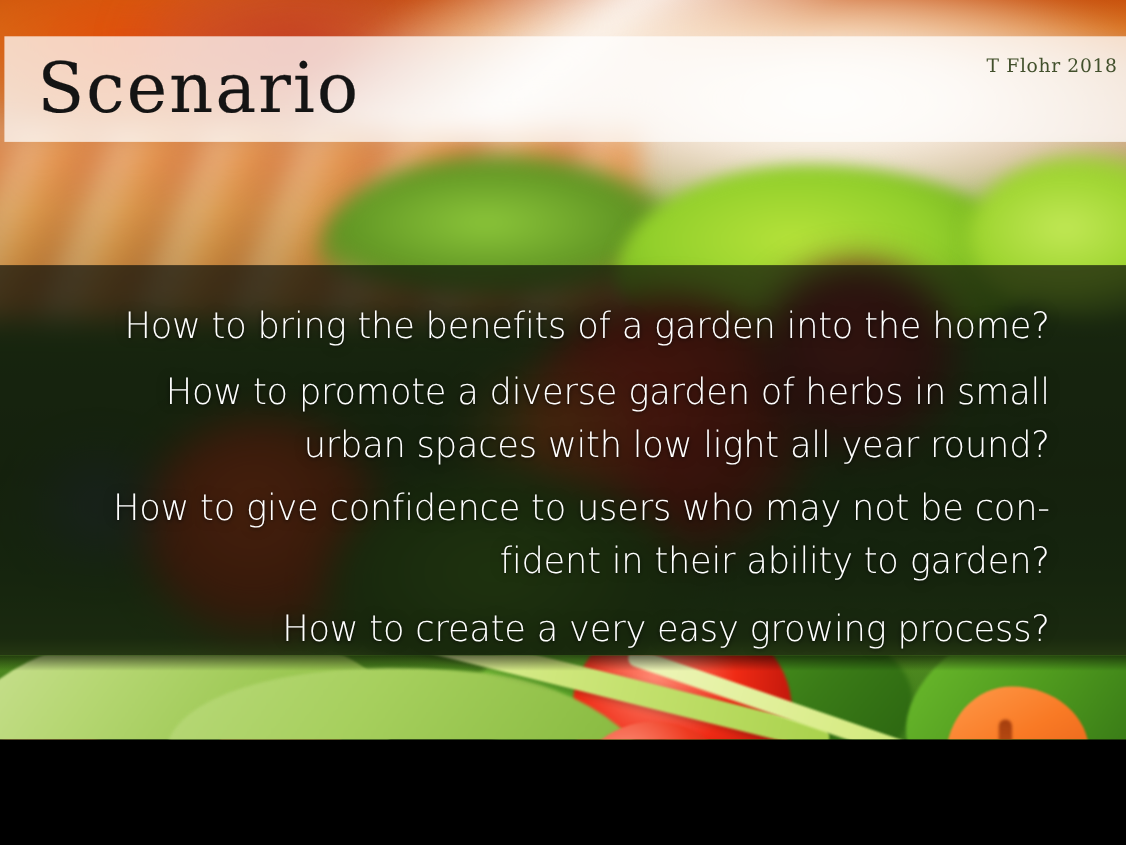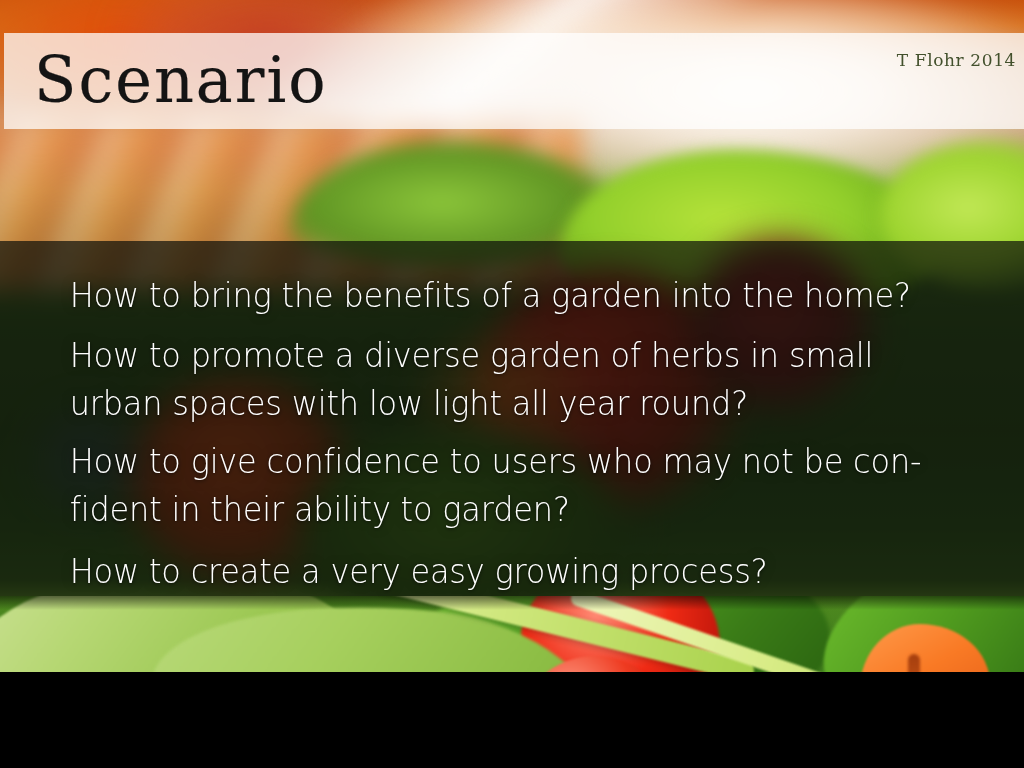--- a/index.html
+++ b/index.html
@@ -305,21 +305,21 @@
     position:absolute; right:8px; top:50px;
     font-family:"DejaVu Serif", serif;
     font-size:17px;
     letter-spacing:0.6px;
     color:#42502c;
   }
 
   
   .questions {
     position:absolute; left:0; top:272px; width:1024px;
-    text-align:left;
+    text-align:right;
     padding:0 56px;
   }
   .q {
     font-family:"DejaVu Sans", sans-serif;
     font-size:33px;
     font-weight:300;
     color:#ffffff;
     line-height:48px;
     letter-spacing:-0.2px;
     text-shadow:0 1px 4px rgba(0,0,0,0.65), 0 0 12px rgba(0,0,0,0.35);
@@ -373,21 +373,21 @@
       <div class="bl-greenbright"></div>
       <div class="bl-bowlrim"></div>
       <div class="bl-shadowtop"></div>
     </div>
   </div>
 
   <div class="dark-band"></div>
 
   <div class="title-band"></div>
   <div class="title-text">Scenario</div>
-  <div class="attribution">T Flohr 2014</div>
+  <div class="attribution">T Flohr 2018</div>
 
   <div class="questions">
     <div class="q q-1">How to bring the benefits of a garden into the home?</div>
     <div class="q q-2">How to promote a diverse garden of herbs in small urban spaces with low light all year round?</div>
     <div class="q q-3">How to give confidence to users who may not be con-fident in their ability to garden?</div>
     <div class="q q-4">How to create a very easy growing process?</div>
   </div>
 
 </div>
 

